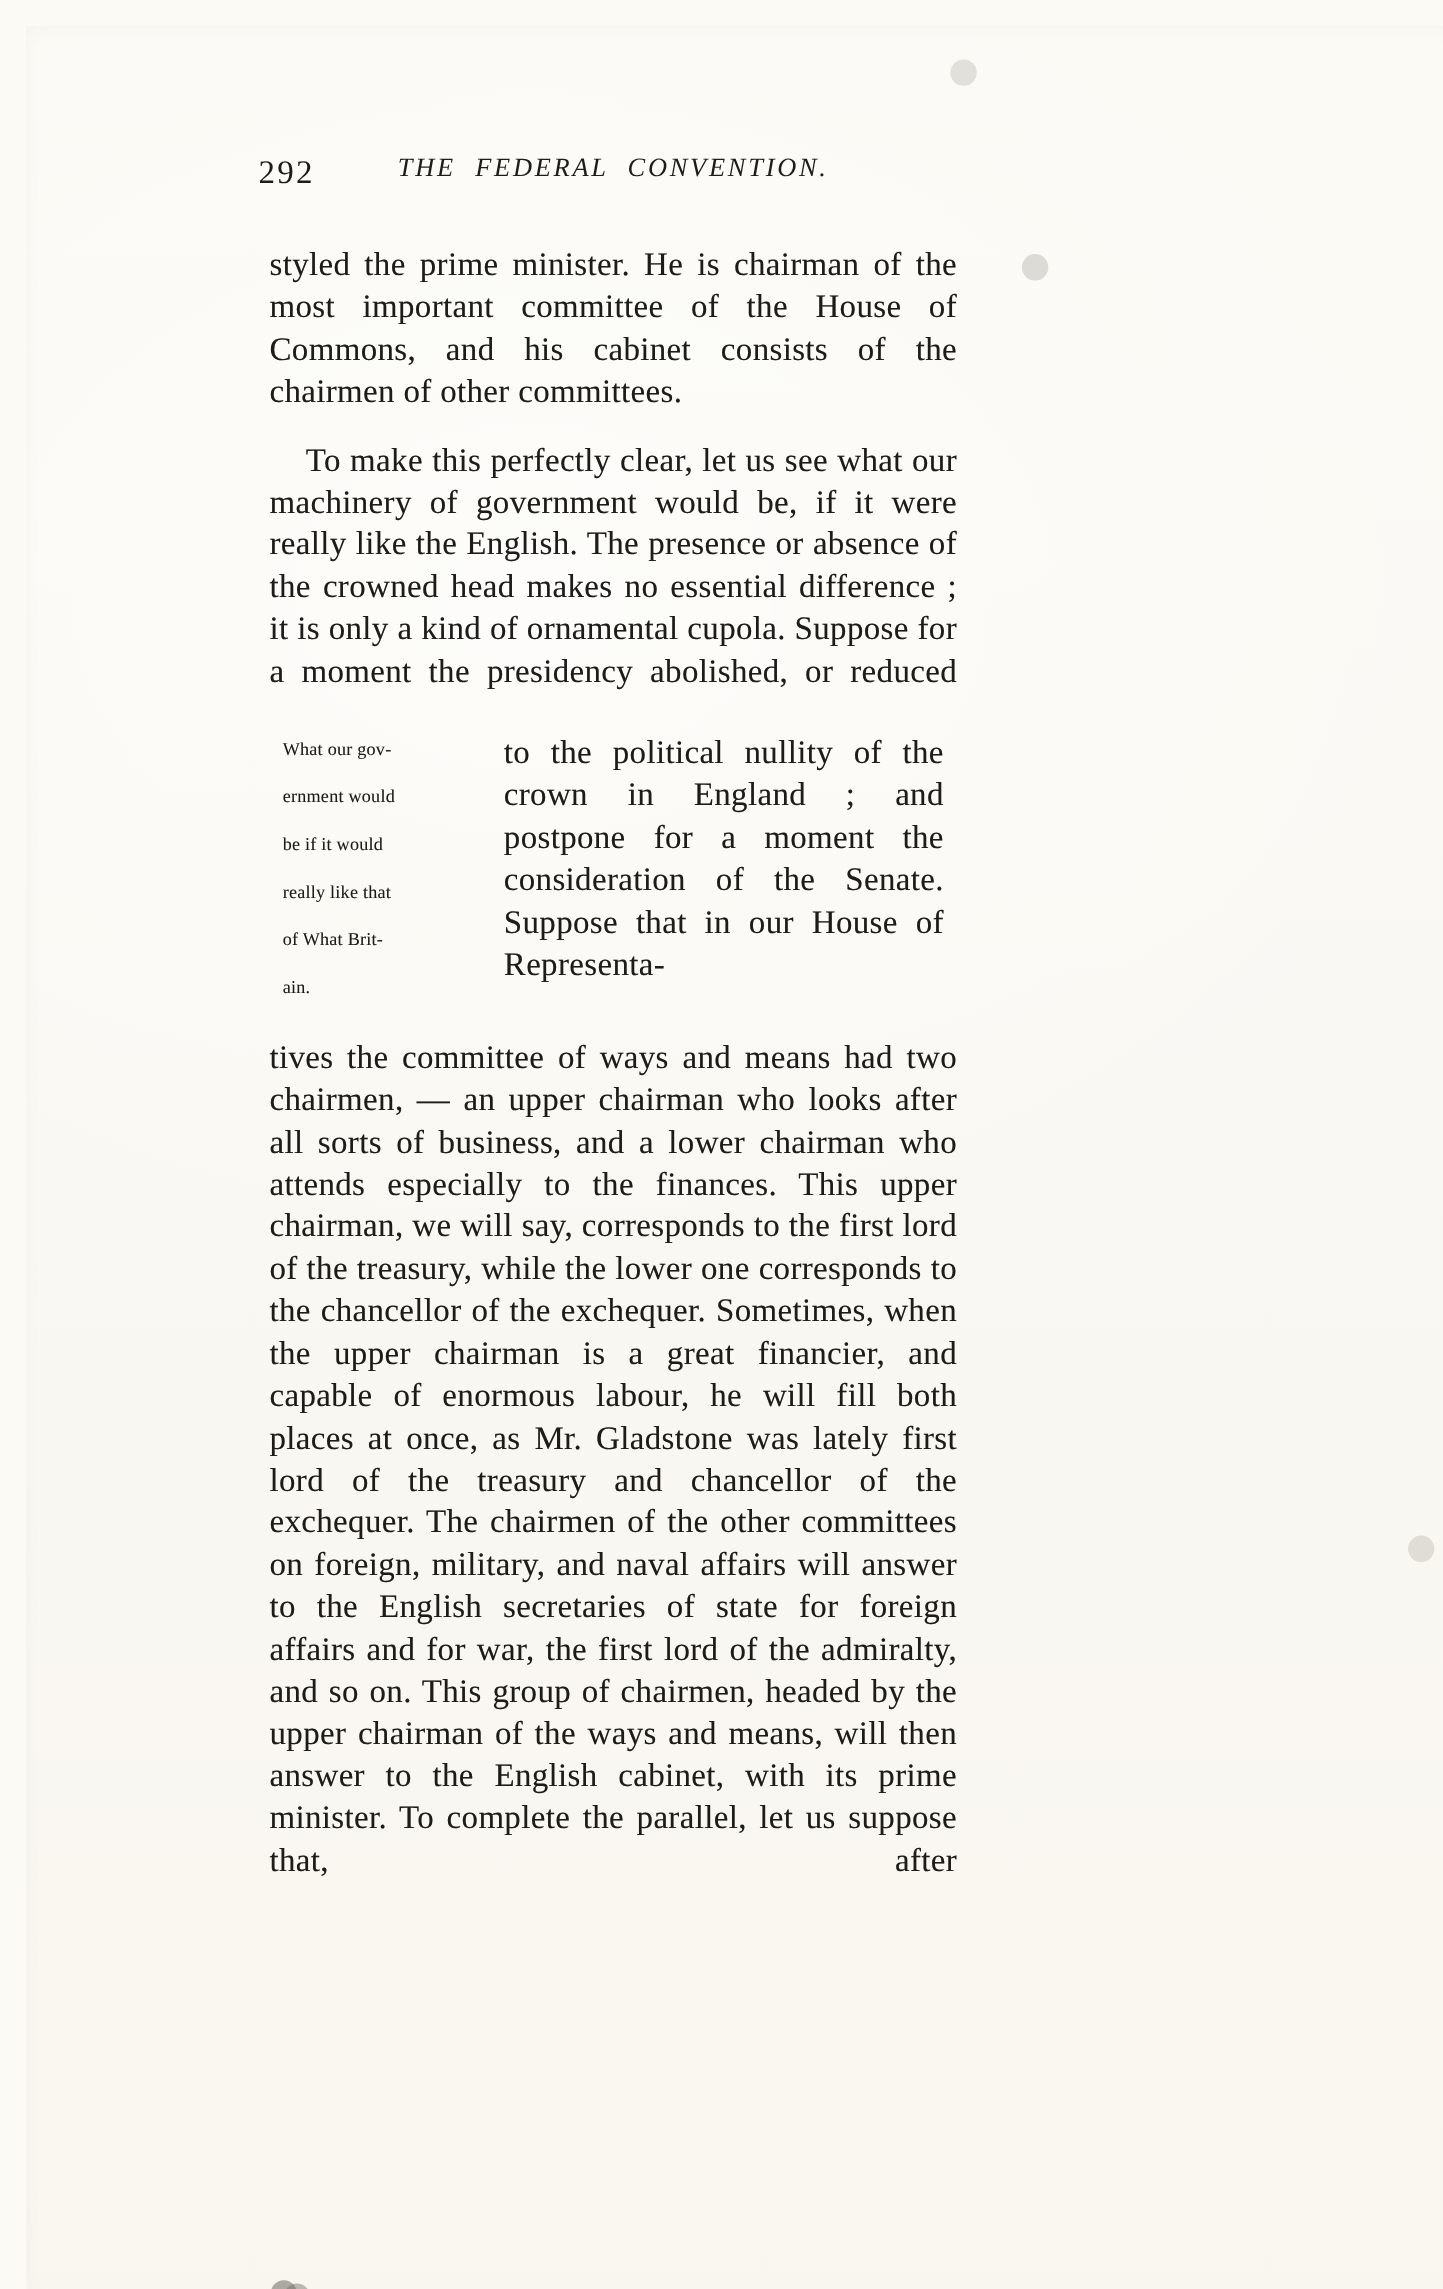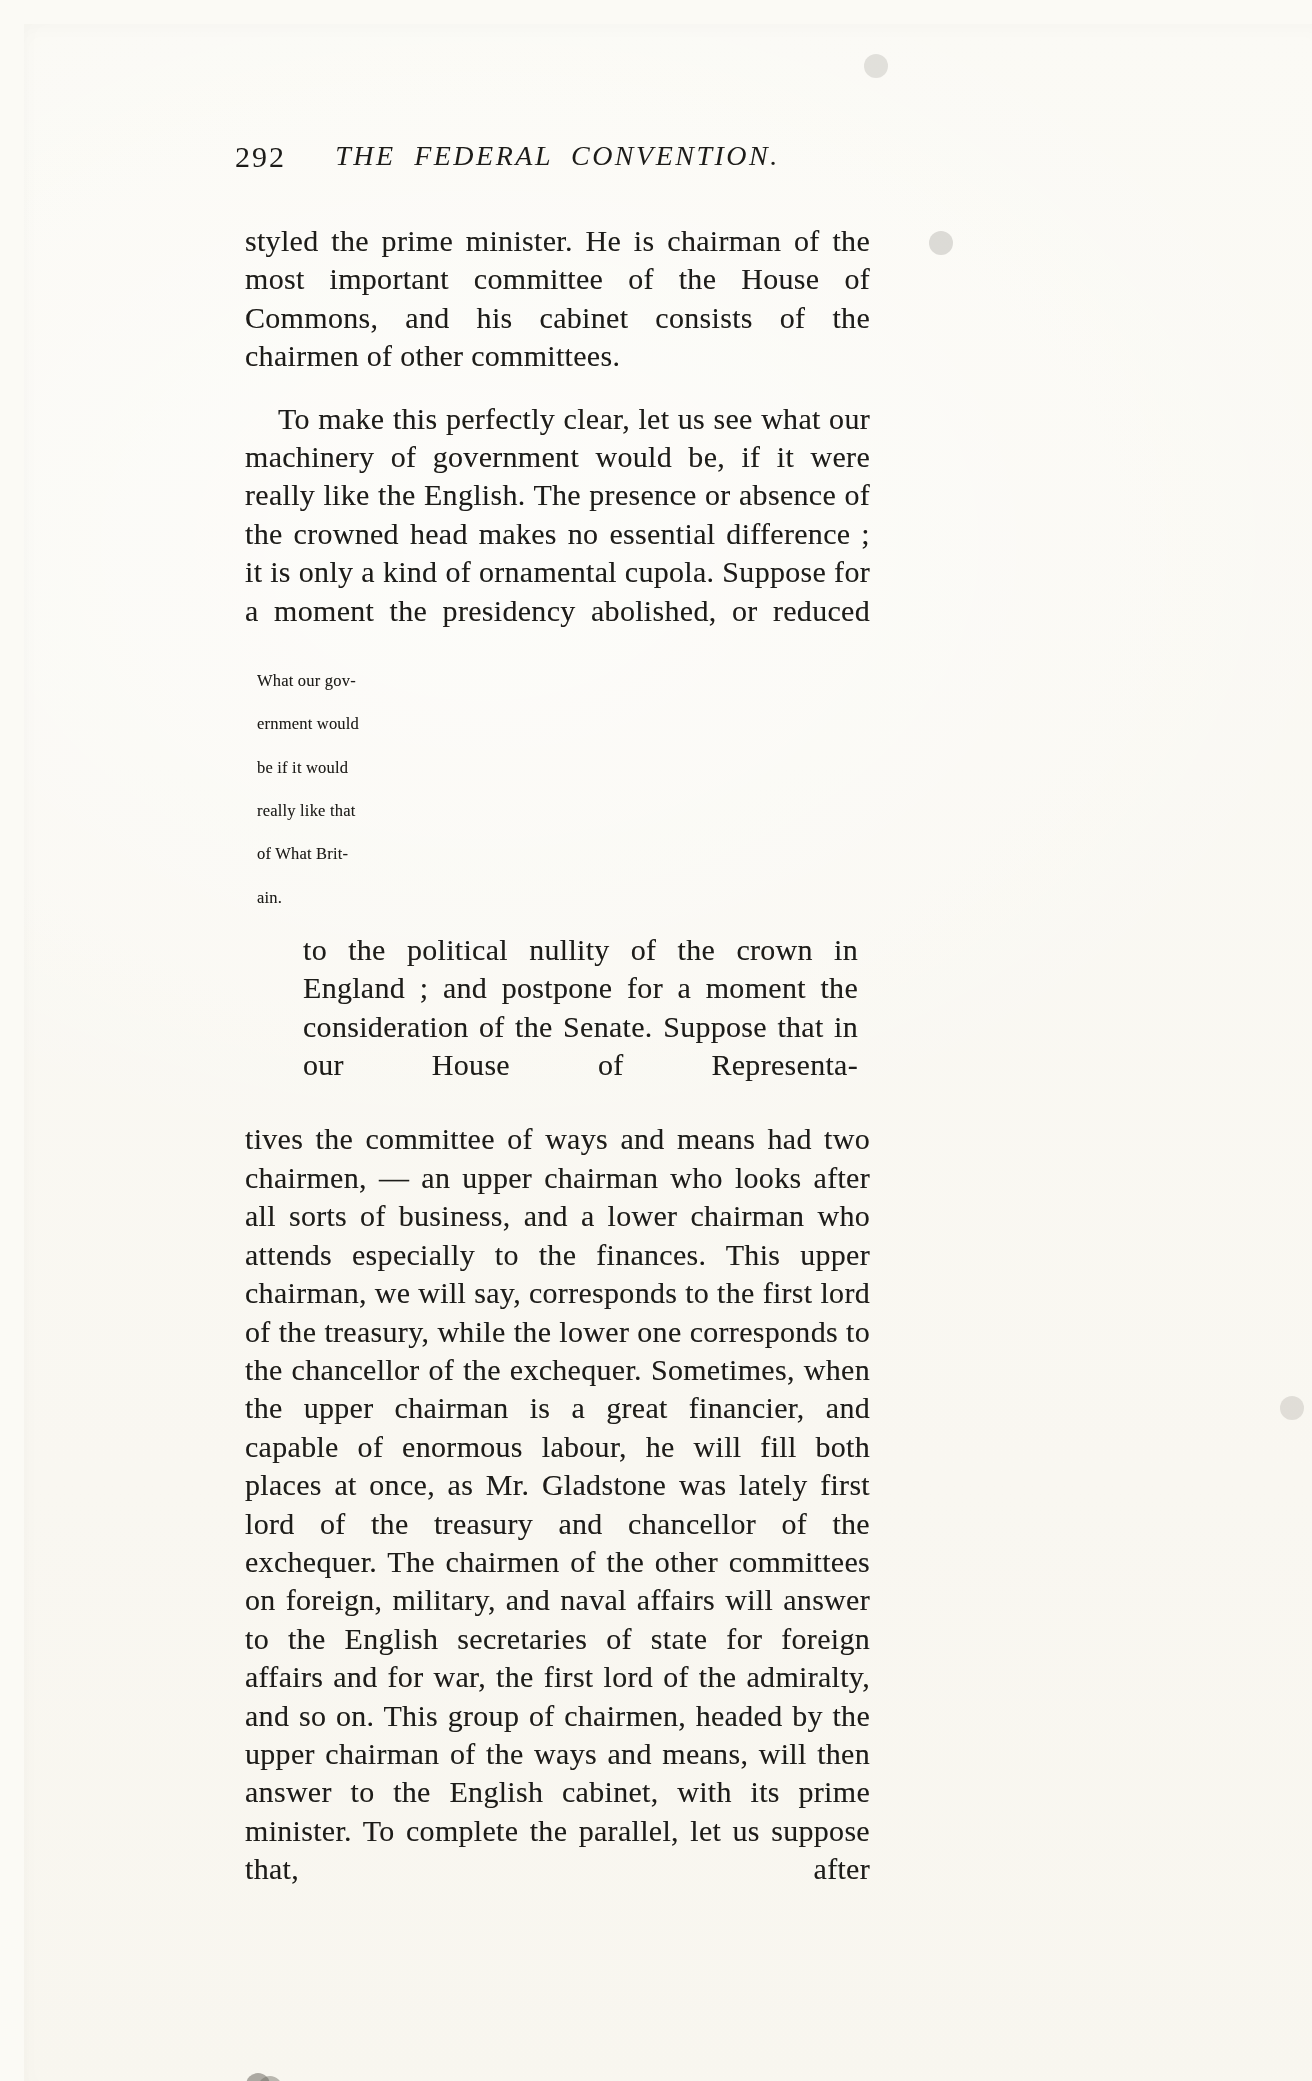--- a/index.html
+++ b/index.html
@@ -37,21 +37,21 @@
     position:absolute; left:2px; top:2px;
     font-size:30px;
     letter-spacing:2px;
     font-weight:bold;
     font-weight:normal;
   }
   .running-title{
     display:block;
     text-align:center;
     font-style:italic;
-    font-size:28px;
+    font-size:24px;
     letter-spacing:2.5px;
     word-spacing:9px;
     padding-top:2px;
   }
   
   .body-text{
     font-size:30px;
     line-height:38.4px;
     letter-spacing:0.3px;
     text-align:justify;
@@ -59,21 +59,20 @@
     -webkit-hyphens:none;
     text-shadow:0 0 0.5px rgba(25,22,18,0.35);
   }
   .para{ text-align:justify; }
   .para.indent-first{ text-indent:33px; }
   .force-last{ text-align-last:justify; }
   
   .sidenote-row{
     display:flex;
     align-items:flex-start;
-    flex-direction:column;
   }
   .sidenote{
     flex:0 0 155px;
     width:155px;
     padding:5px 10px 0 0;
     text-align:left;
     text-align-last:left;
   }
   .sidenote-line{
     font-size:16.5px;

